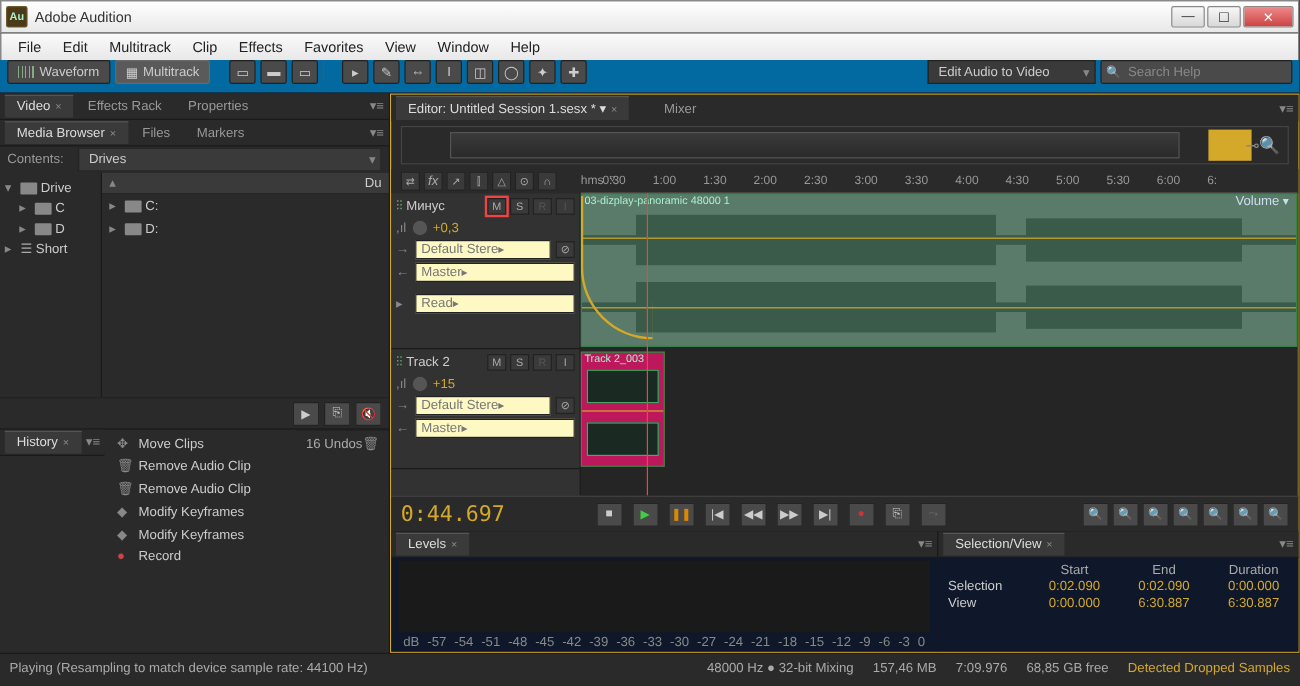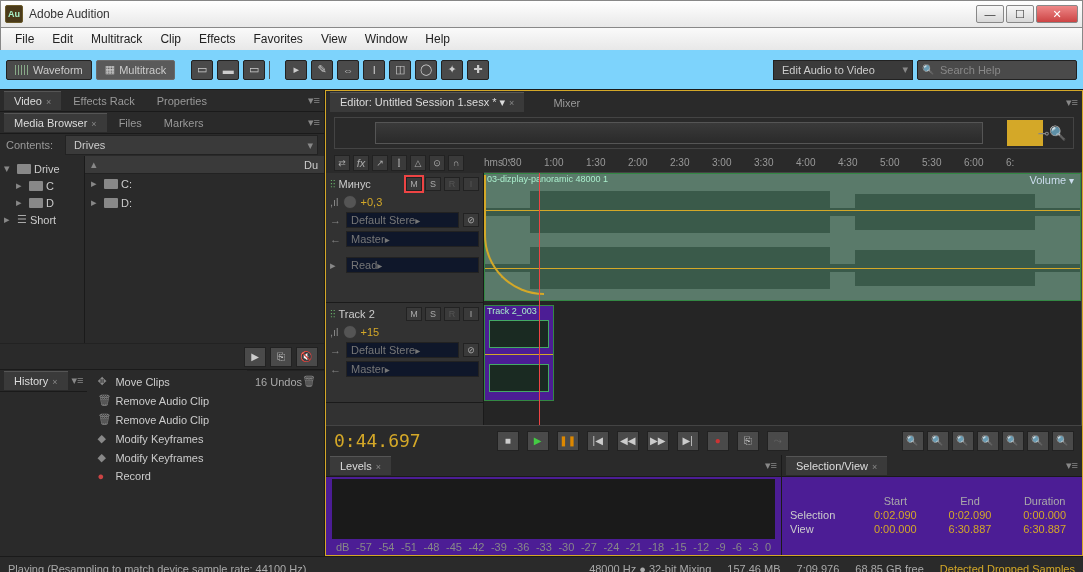--- a/index.html
+++ b/index.html
@@ -5,21 +5,21 @@
 *{margin:0;padding:0;box-sizing:border-box;font-family:"Segoe UI",Tahoma,sans-serif;font-size:11px;user-select:none}
 body{background:#2a2a2a;color:#ccc;width:1083px;height:572px;overflow:hidden;position:relative}
 .titlebar{height:28px;background:linear-gradient(#fff,#e8e8e8);border:1px solid #888;display:flex;align-items:center;padding:0 4px}
 .au-logo{width:18px;height:18px;background:#4a3a1a;border:1px solid #6a5a2a;color:#a8f0c8;font-weight:bold;font-size:9px;display:flex;align-items:center;justify-content:center;border-radius:2px;margin-right:6px}
 .titlebar-text{color:#333;font-size:12px;flex:1}
 .winbtns{display:flex;gap:2px}
 .winbtn{width:28px;height:18px;border:1px solid #888;background:linear-gradient(#f8f8f8,#d8d8d8);display:flex;align-items:center;justify-content:center;font-size:11px;color:#333;border-radius:2px}
 .winbtn.close{background:linear-gradient(#e88,#c44);color:#fff;width:42px}
 .menubar{height:22px;background:linear-gradient(#fafafa,#e8e8e8);border-left:1px solid #888;border-right:1px solid #888;display:flex;align-items:center;padding:0 6px;gap:2px}
 .menubar span{padding:2px 8px;color:#222;font-size:12px;cursor:default}
-.toolbar{height:40px;background:#7dd3fc;border-bottom:1px solid #1a1a1a;display:flex;align-items:center;padding:0 6px;gap:4px}
+.toolbar{height:28px;background:#0369a1;border-bottom:1px solid #1a1a1a;display:flex;padding:0 6px;gap:4px}
 .tbtn{height:20px;background:#4a4a4a;border:1px solid #222;border-radius:2px;padding:0 8px;display:flex;align-items:center;gap:4px;color:#ccc;font-size:11px}
 .tbtn.active{background:#5a5a5a;border-color:#6a6a6a}
 .tbtn.small{width:22px;padding:0;justify-content:center}
 .icon-wave{width:14px;height:10px;background:repeating-linear-gradient(90deg,#8a8,#8a8 1px,transparent 1px,transparent 3px)}
 .spacer{flex:1}
 .dropdown{height:20px;background:#3a3a3a;border:1px solid #222;padding:0 18px 0 8px;display:flex;align-items:center;color:#ccc;position:relative;min-width:140px}
 .dropdown::after{content:"▾";position:absolute;right:4px;color:#888}
 .search{height:20px;background:#4a4a4a;border:1px solid #222;border-radius:2px;padding:0 6px 0 22px;width:160px;color:#888;display:flex;align-items:center;position:relative}
 .search::before{content:"🔍";position:absolute;left:4px;font-size:10px}
 .main{display:flex;height:466px;background:#2a2a2a}
@@ -61,34 +61,34 @@
 .track-headers{width:158px;background:#323232;border-right:1px solid #1a1a1a}
 .track-content{flex:1;position:relative;background:#252525;border-right:1px solid #444}
 .track-hdr{border-bottom:1px solid #1a1a1a;padding:4px}
 .track-name-row{display:flex;align-items:center;gap:3px;margin-bottom:4px}
 .track-name-row .tn{flex:1;color:#ccc;font-size:11px}
 .msbtn{width:16px;height:14px;background:#3a3a3a;border:1px solid #222;color:#aaa;font-size:9px;display:flex;align-items:center;justify-content:center}
 .msbtn.hl{outline:2px solid #e44}
 .track-ctrl-row{display:flex;align-items:center;gap:4px;margin-bottom:3px}
 .knob{width:14px;height:14px;border-radius:50%;background:#555;border:1px solid #333}
 .val{color:#d4a828;font-size:11px}
-.route{height:16px;background:#0f172a;border:1px solid #222;color:#777;font-size:10px;padding:0 4px;flex:1;display:flex;align-items:center}
+.route{height:16px;background:#fef9c3;border:1px solid #222;color:#777;font-size:10px;padding:0 4px;flex:1;display:flex;align-items:center}
 .arrow{color:#888;width:12px}
 .clip{position:absolute;background:#5a7a6a;border:1px solid #384;overflow:hidden}
 .clip-label{position:absolute;top:0;left:2px;color:#aec;font-size:9px;z-index:2}
-.clip2{background:#4c1d95}
+.clip2{background:#be185d}
 .playhead{position:absolute;top:0;bottom:0;width:1px;background:#e44;z-index:5}
 .curve{position:absolute;border:2px solid #d4a828;border-top:none;border-right:none;border-radius:0 0 0 60px;z-index:3}
 .transport{height:30px;display:flex;align-items:center;padding:0 8px;gap:8px;background:#2a2a2a;border-top:1px solid #444}
 .time{color:#d4a828;font-size:18px;font-family:monospace}
 .tbtn2{width:22px;height:20px;background:#4a4a4a;border:1px solid #222;display:flex;align-items:center;justify-content:center;color:#ccc;font-size:10px}
 .play{color:#4c4}
 .pause{color:#d80}
 .rec{color:#c33}
-.bottom-panels{height:100px;display:flex;background:#4c1d95}
+.bottom-panels{height:100px;display:flex;background:#0f172a}
 .levels{flex:1;border-right:1px solid #1a1a1a;display:flex;flex-direction:column}
 .levels-body{flex:1;background:#1a1a1a;margin:2px 6px;position:relative}
 .levels-scale{height:14px;display:flex;justify-content:space-between;padding:0 10px;color:#888;font-size:9px}
 .selview{width:300px;padding:4px 8px}
 .sv-grid{display:grid;grid-template-columns:60px 1fr 1fr 1fr;gap:2px 16px;font-size:11px}
 .sv-grid .h{color:#aaa;text-align:center}
 .sv-grid .l{color:#ccc}
 .sv-grid .v{color:#d4a828;text-align:center;}
 .statusbar{height:24px;background:#2a2a2a;border-top:1px solid #1a1a1a;display:flex;align-items:center;padding:0 8px;color:#aaa;font-size:11px;gap:16px}
 .statusbar .warn{color:#d4a828}
@@ -432,21 +432,21 @@
             <span>-18</span>
             <span>-15</span>
             <span>-12</span>
             <span>-9</span>
             <span>-6</span>
             <span>-3</span>
             <span>0</span>
         </div>
       </div>
       <div class="selview">
-        <div class="panel-tabs" style="margin:-4px -8px 18px">
+        <div class="panel-tabs" style="margin:-4px -8px 4px">
             <div class="tab active"><span>Selection/View</span><span class="x">×</span></div>
             <div class="spacer"></div>
             <span style="color:#888">▾≡</span>
           </div>
         <div class="sv-grid">
           <span></span>
             <span class="h">Start</span>
             <span class="h">End</span>
             <span class="h">Duration</span>
           <span class="l">Selection</span>

